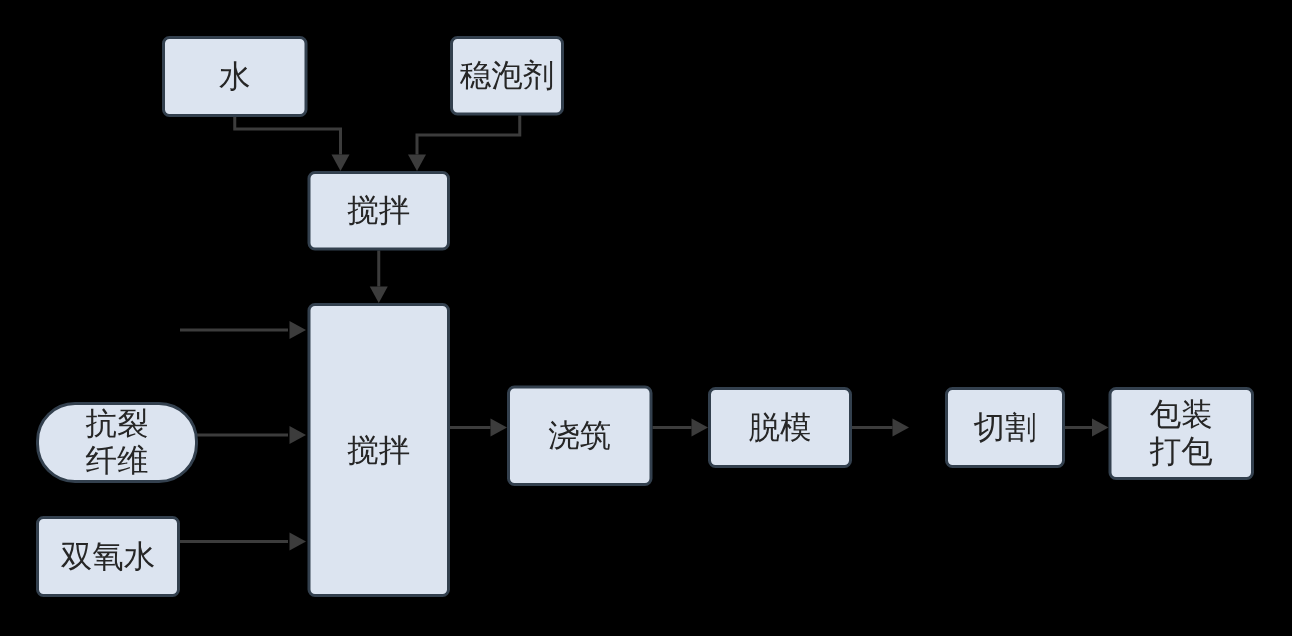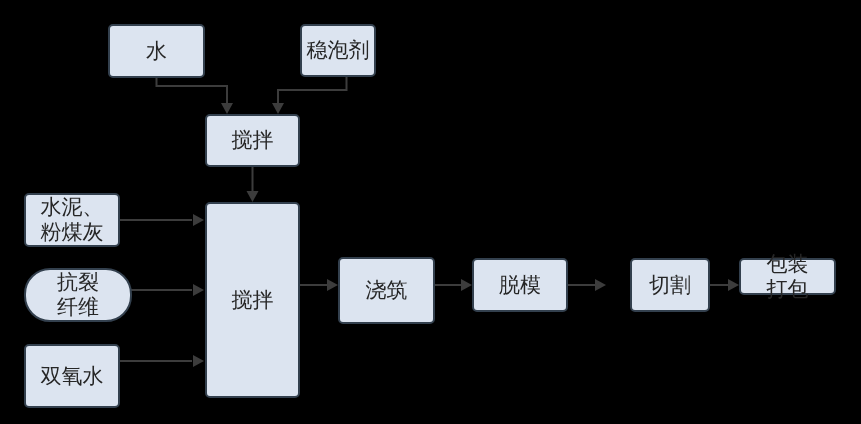--- a/index.html
+++ b/index.html
@@ -19,26 +19,26 @@
     border:2px solid #33404e;
     border-radius:5px;
     display:flex;flex-direction:column;align-items:center;justify-content:center;
     font-size:21px;line-height:25px;color:#262626;text-align:center;
   }
   .n-water   {left:108px;top:24px;width:97px;height:54px;}
   .n-stab    {left:300px;top:24px;width:76px;height:53px;}
   .n-premix  {left:205px;top:114px;width:95px;height:53px;}
   .n-cement  {left:24px;top:193px;width:96px;height:54px;}
   .n-fiber   {left:24px;top:268px;width:108px;height:54px;border-radius:26px;}
-  .n-perox   {left:24px;top:344px;width:96px;height:64px;}
+  .n-perox   {left:24px;top:344px;width:96px;height:54px;}
   .n-mainmix {left:205px;top:202px;width:95px;height:196px;}
   .n-pour    {left:338px;top:257px;width:97px;height:67px;}
   .n-demold  {left:472px;top:258px;width:96px;height:54px;}
   .n-cut     {left:606px;top:258px;width:80px;height:54px;margin-left:24px;}
-  .n-pack    {left:739px;top:258px;width:97px;height:37px;}
+  .n-pack    {left:739px;top:258px;width:97px;height:62px;}
 </style>
 </head>
 <body>
 
 <div class="canvas">
 
   <svg class="connectors" width="861" height="424" viewBox="0 0 861 424">
 
     <path d="M156.5,78 L156.5,86 L227,86 L227,103"></path>
     <polygon points="227,114 221,103 233,103"></polygon>
@@ -76,24 +76,20 @@
   </div>
 
   <div class="node n-stab">
     <span>稳泡剂</span>
   </div>
 
   <div class="node n-premix">
     <span>搅拌</span>
   </div>
 
-  <div class="node n-cement">
-    <span>水泥、</span>
-    <span>粉煤灰</span>
-  </div>
 
   <div class="node n-fiber">
     <span>抗裂</span>
     <span>纤维</span>
   </div>
 
   <div class="node n-perox">
     <span>双氧水</span>
   </div>
 

